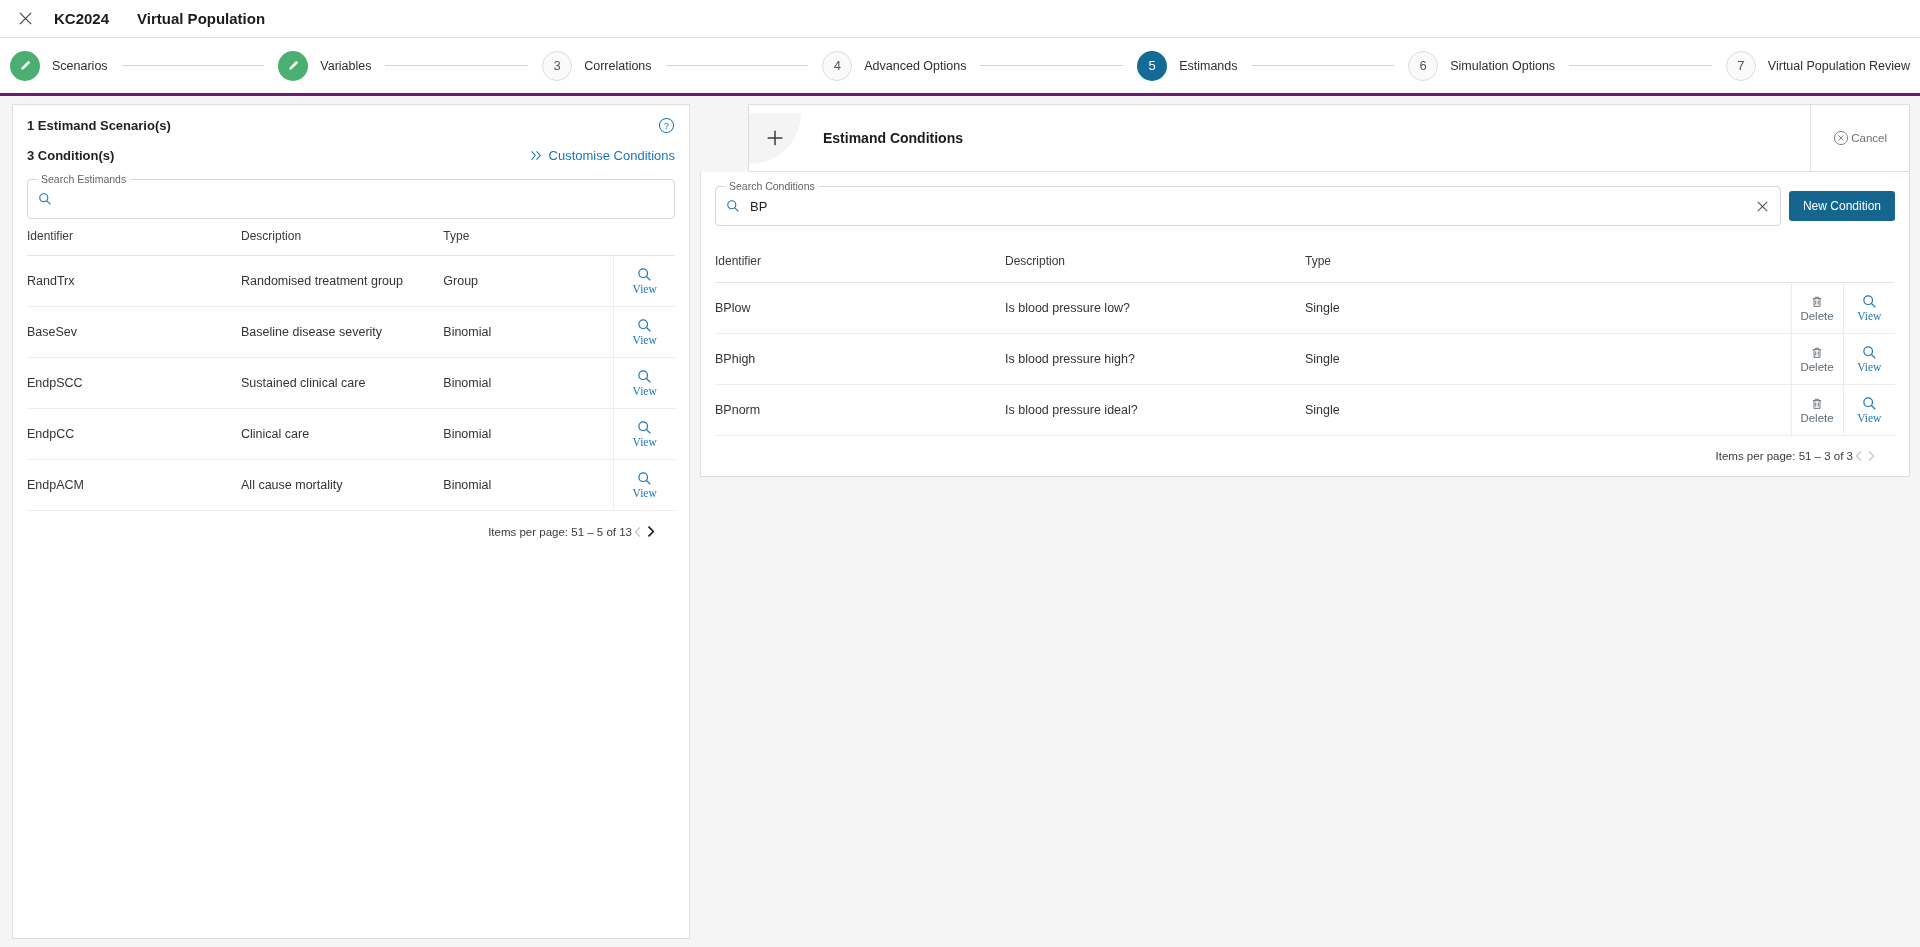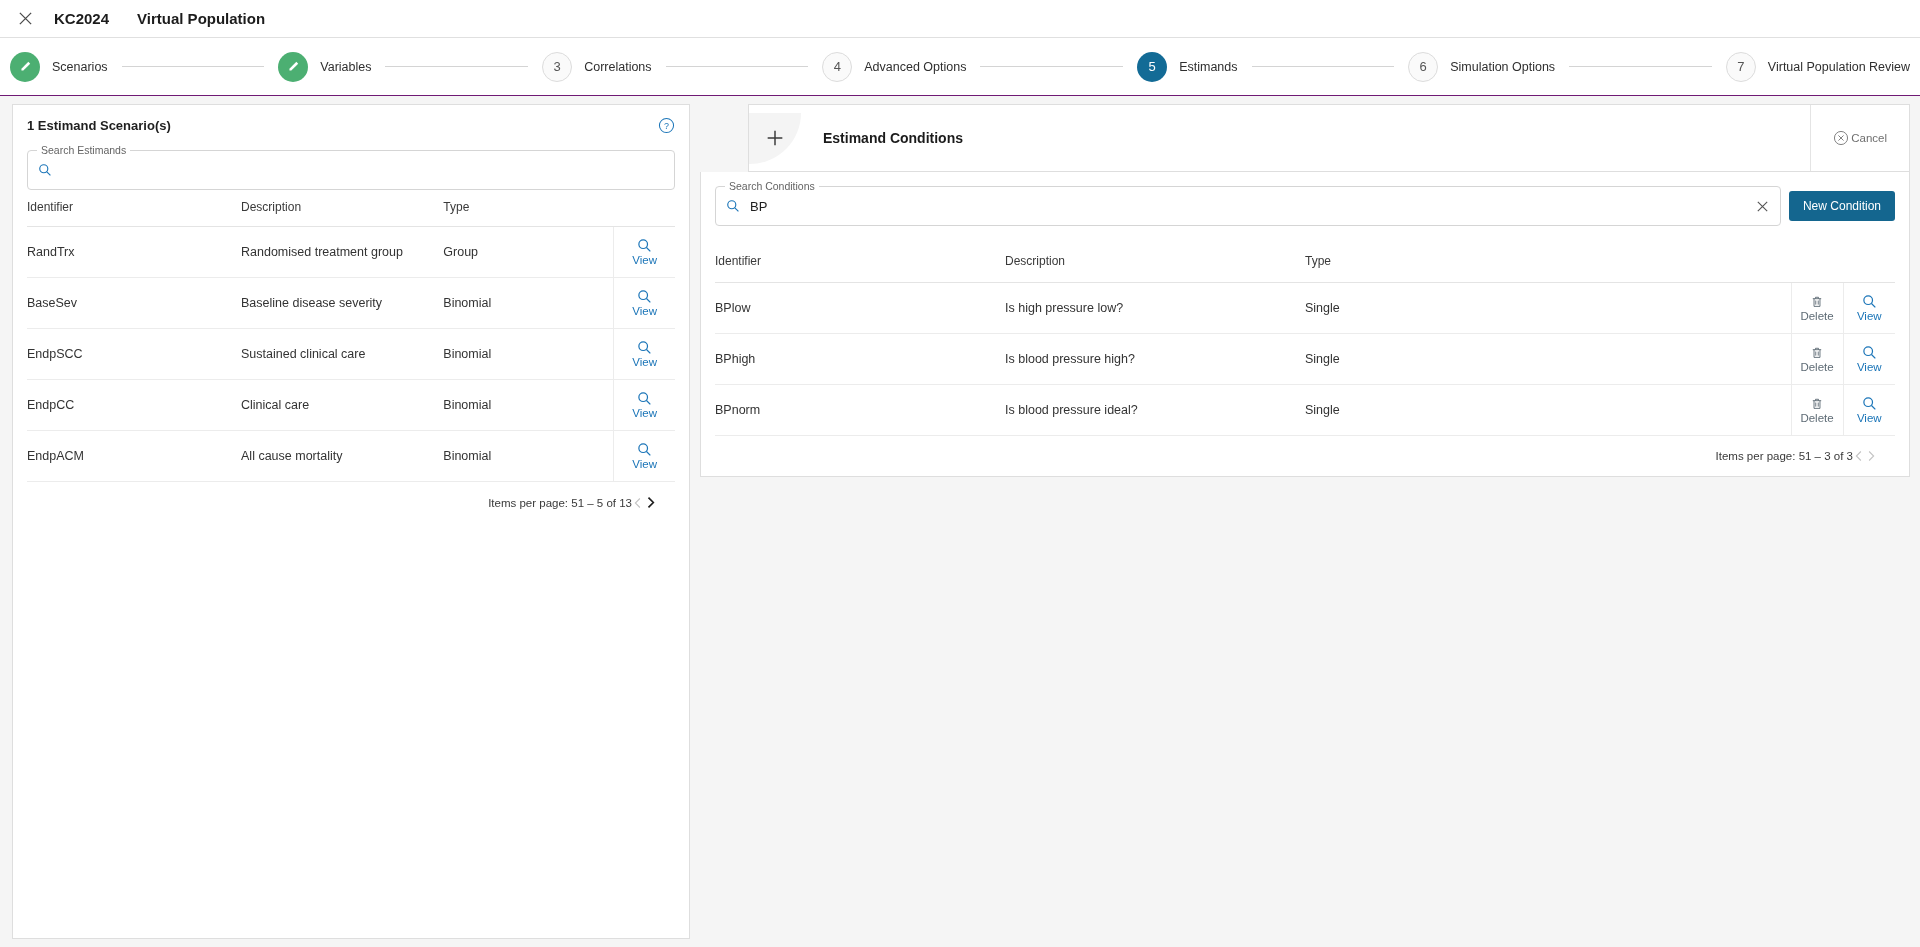--- a/index.html
+++ b/index.html
@@ -36,21 +36,21 @@
     margin-left: 28px;
   }
 
   
   #stepper {
     height: 58px;
     display: flex;
     align-items: center;
     background: #fff;
     padding: 0 10px;
-    border-bottom: 1px solid #701a75;
+    border-bottom: 3px solid #701a75;
   }
   .step {
     display: flex;
     align-items: center;
     flex: 0 0 auto;
   }
   .step-circle {
     width: 30px; height: 30px;
     border-radius: 50%;
     display: flex; align-items: center; justify-content: center;
@@ -177,21 +177,21 @@
     text-align: center;
     padding: 8px 0 !important;
     width: 52px;
   }
   .act-btn {
     display: flex; flex-direction: column;
     align-items: center; justify-content: center;
     gap: 1px; cursor: pointer;
     font-size: 11.5px;
   }
-  .act-view { color: #1b75b8; }
+  .act-view { color: #1b75b8; font-family: Liberation Serif, serif; }
   .act-del { color: #5e6b75; }
 
   .paginator {
     display: flex; align-items: center; justify-content: flex-end;
     font-size: 11.5px; color: #3a3a3a;
     padding: 14px 18px;
   }
   .pg-chev { cursor: pointer; display: flex; }
   .pg-chev.disabled { color: #c4c4c4; cursor: default; }
   .pg-chev.enabled { color: #1d1d1d; }
@@ -329,20 +329,29 @@
 
   <div id="left-panel">
     <div class="lp-head">
       <div class="lp-row1">
         <div class="lp-title">1 Estimand Scenario(s)</div>
         <div class="help-icon">
           <svg width="17" height="17" viewBox="0 0 20 20">
               <circle cx="10" cy="10" r="8.3" fill="none" stroke="currentColor" stroke-width="1.2"></circle>
               <text x="10" y="14" font-size="10.5" text-anchor="middle" fill="currentColor" font-family="Liberation Sans, sans-serif">?</text>
             </svg>
+        </div>
+      </div>
+      <div class="lp-row2">
+        <div class="lp-subtitle">3 Condition(s)</div>
+        <div class="customise-link">
+          <svg width="13" height="13" viewBox="0 0 16 16">
+              <path d="M2 3 L6.5 8 L2 13 M8 3 L12.5 8 L8 13" stroke="currentColor" stroke-width="1.3" fill="none"></path>
+            </svg>
+          <span>Customise Conditions</span>
         </div>
       </div>
     </div>
 
     <div class="field">
       <span class="legend">Search Estimands</span>
       <span class="search-ico">
         <svg width="14" height="14" viewBox="0 0 16 16">
             <circle cx="6.6" cy="6.6" r="4.6" fill="none" stroke="currentColor" stroke-width="1.3"></circle>
             <path d="M10.1 10.1 L14.2 14.2" stroke="currentColor" stroke-width="1.3"></path>
@@ -511,21 +520,21 @@
               <th>Identifier</th>
               <th>Description</th>
               <th>Type</th>
               <th></th>
               <th></th>
             </tr>
           </thead>
           <tbody>
             <tr>
               <td>BPlow</td>
-              <td>Is high pressure low?</td>
+              <td>Is blood pressure low?</td>
               <td>Single</td>
               <td class="act-cell">
                 <div class="act-btn act-del">
                   <svg width="14" height="14" viewBox="0 0 16 16">
                       <path d="M3.2 4.2 H12.8 M4.6 4.2 V13 H11.4 V4.2 M6.3 4.2 V2.6 H9.7 V4.2 M6.6 6.3 V11 M9.4 6.3 V11" stroke="currentColor" stroke-width="1.05" fill="none"></path>
                     </svg>
                   <span>Delete</span>
                 </div>
               </td>
               <td class="act-cell">

